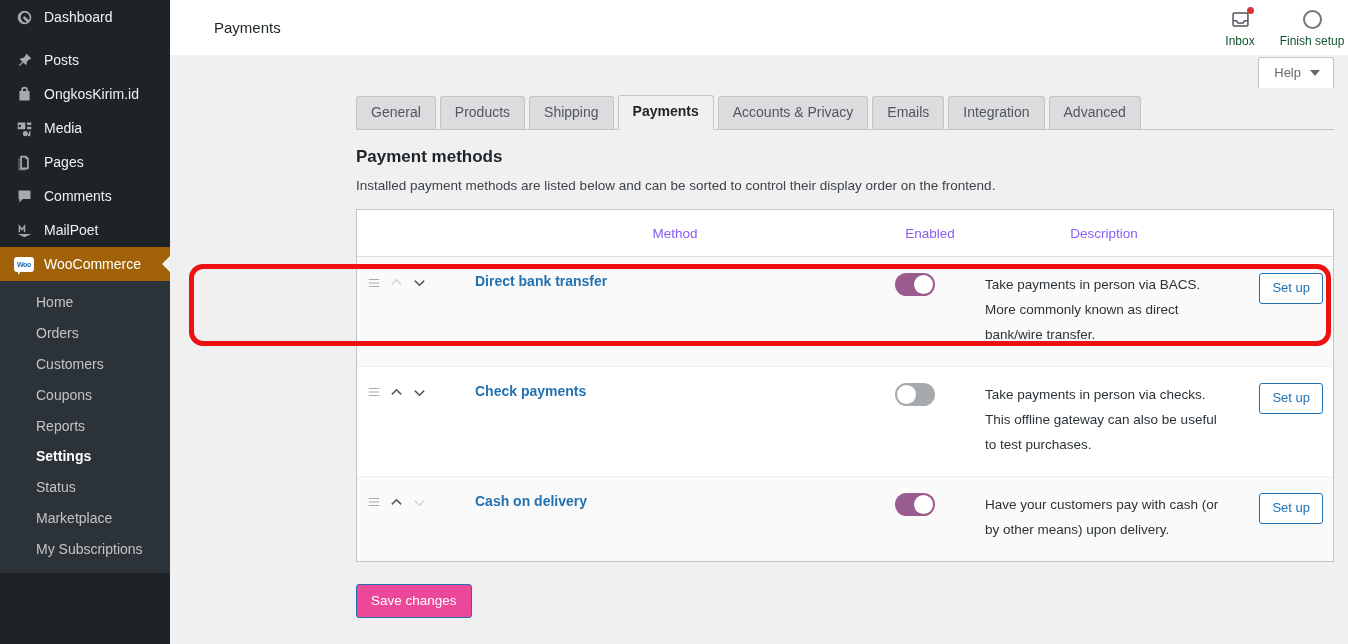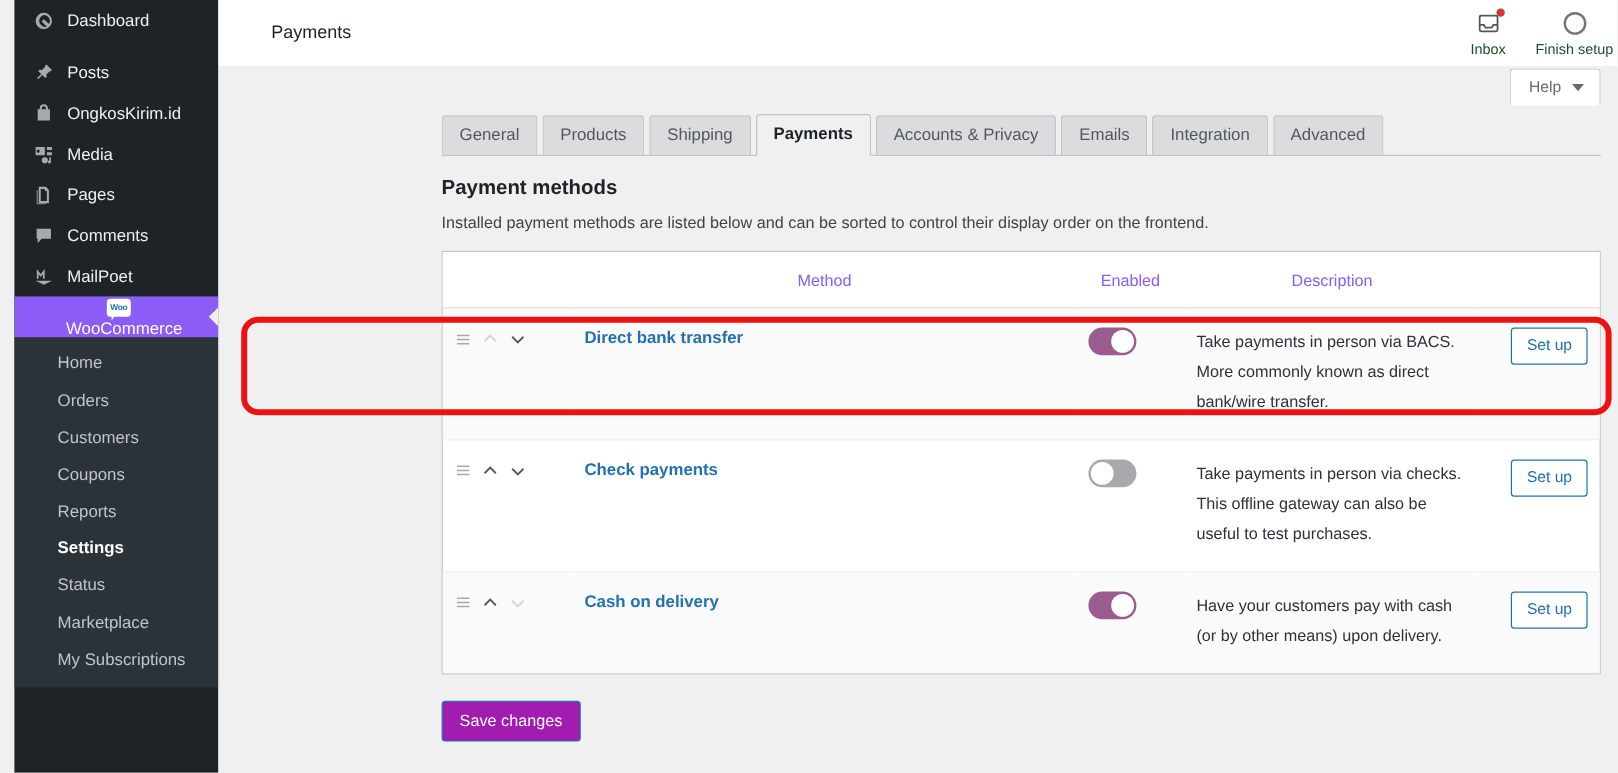--- a/index.html
+++ b/index.html
@@ -8,39 +8,39 @@
     overflow: hidden;
     font-family: "Liberation Sans", sans-serif;
     background: #f0f0f1;
   }
   .app { position: relative; width: 1348px; height: 644px; display: flex; }
 
   
   .sidebar {
     width: 170px; min-width: 170px; height: 644px;
     background: #1d2327; color: #c3c4c7;
-    overflow: hidden; position: relative; margin-left: 12px;
+    overflow: hidden; position: relative;
   }
   .menu-item {
     display: flex; align-items: center;
     height: 34px; padding-left: 13px;
     font-size: 14px; color: #f0f0f1; cursor: pointer;
     position: relative;
   }
   .menu-item .mi-icon {
     width: 22px; min-width: 22px; height: 20px;
     display: flex; align-items: center; justify-content: center;
     margin-right: 9px; color: #a7aaad;
   }
   .menu-item .mi-icon svg { display: block; }
   .menu-item .mi-label { white-space: nowrap; font-size: 14px; }
   .menu-sep { height: 9px; }
 
   .menu-item.current {
-    background: #8b5cf6; color: #fff; font-weight: 400; flex-direction: column;
+    background: #a16207; color: #fff; font-weight: 400;
   }
   .menu-item.current .mi-icon { color: #fff; }
   .menu-item.current::after {
     content: ""; position: absolute; right: 0; top: 50%;
     margin-top: -8px;
     border-style: solid; border-width: 8px 8px 8px 0;
     border-color: transparent #f0f0f1 transparent transparent;
   }
   .woo-logo {
     width: 20px; height: 15px; background: #fff; border-radius: 3px;
@@ -196,21 +196,21 @@
   .btn-setup {
     display: inline-block; background: #fff; color: #2271b1;
     border: 1px solid #2271b1; border-radius: 3px;
     font-size: 13px; padding: 5px 12px 6px 12px; cursor: pointer;
     white-space: nowrap; line-height: 1.4;
   }
   .act-cell { text-align: right; }
 
   .btn-save {
     margin: 22px 0 0 186px;
-    background: #a21caf; color: #fff; border: 1px solid #2271b1;
+    background: #ec4899; color: #fff; border: 1px solid #2271b1;
     border-radius: 3px; font-size: 13.5px;
     padding: 8px 14px 9px 14px; cursor: pointer;
     font-family: "Liberation Sans", sans-serif;
   }
 
   
   .annotation {
     position: absolute;
     border: 5px solid #ee1111;
     border-radius: 14px;

